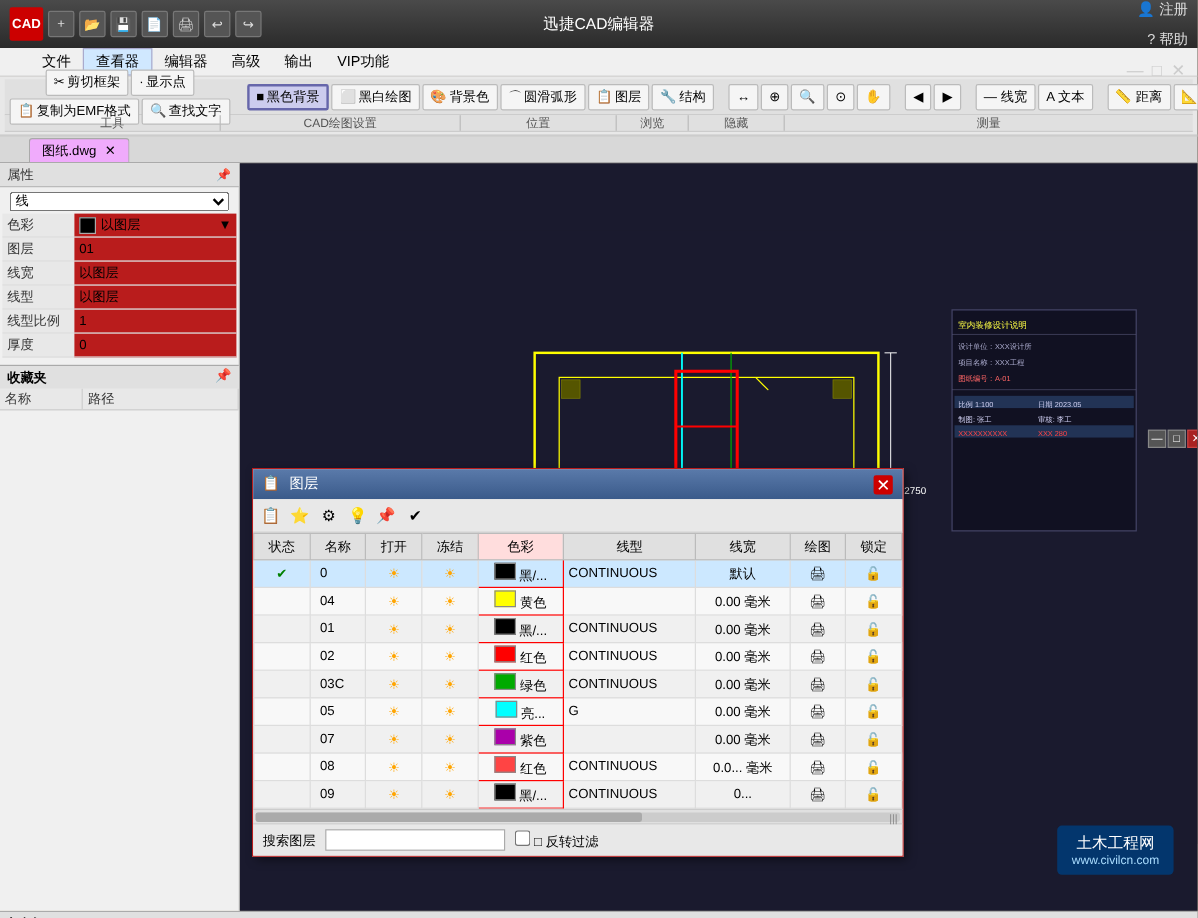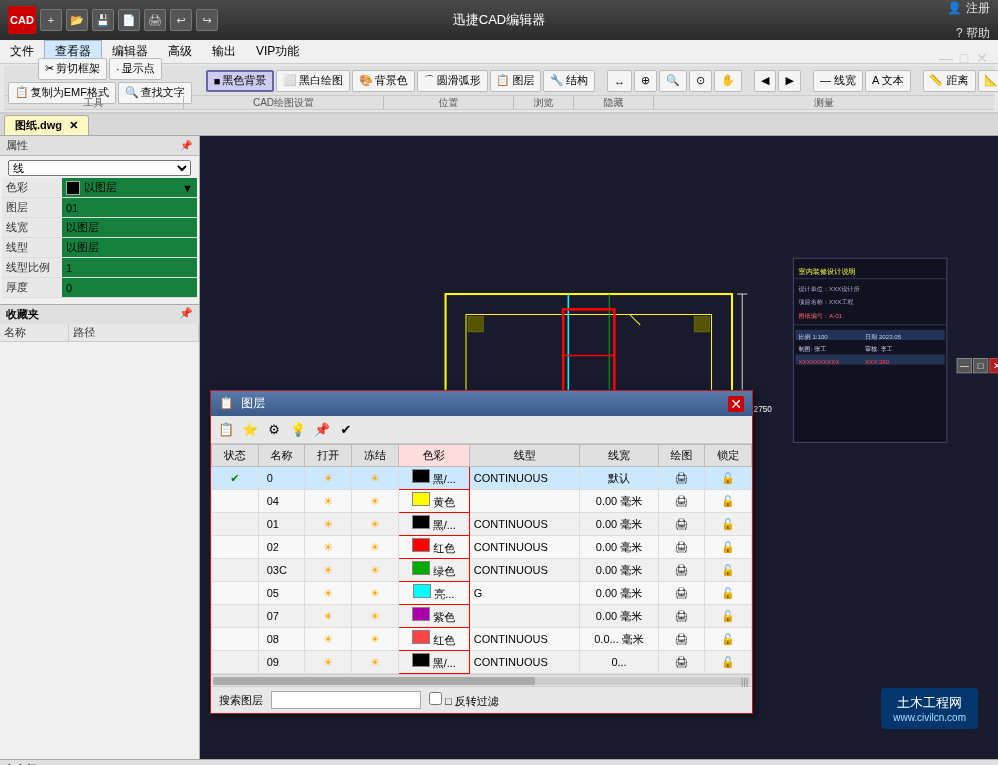--- a/index.html
+++ b/index.html
@@ -9,49 +9,49 @@
     .title-bar { height: 40px; background: linear-gradient(180deg, #4a4a4a 0%, #2a2a2a 100%); display: flex; align-items: center; justify-content: space-between; padding: 0 8px; }
     .title-bar-left { display: flex; align-items: center; gap: 4px; }
     .title-bar-title { color: white; font-size: 13px; flex: 1; text-align: center; position: absolute; left: 50%; transform: translateX(-50%); }
     .title-bar-right { display: flex; align-items: flex-end; gap: 8px; color: #ddd; font-size: 12px; flex-direction: column; }
     .cad-logo { width: 28px; height: 28px; background: #c00; color: white; font-weight: bold; font-size: 11px; display: flex; align-items: center; justify-content: center; border-radius: 2px; }
     .tb-btn { width: 22px; height: 22px; background: #555; border: 1px solid #777; border-radius: 2px; display: flex; align-items: center; justify-content: center; cursor: pointer; color: #ddd; font-size: 11px; }
     .win-ctrl { display: flex; gap: 2px; }
     .win-btn { width: 16px; height: 16px; display: flex; align-items: center; justify-content: center; cursor: pointer; color: #ccc; font-size: 14px; }
     
     
-    .menu-bar { height: 24px; background: #f0f0f0; display: flex; align-items: center; border-bottom: 1px solid #ccc; }
+    .menu-bar { height: 24px; background: #f0f0f0; display: flex; align-items: center; border-bottom: 1px solid #ccc; padding-left: 25px; }
     .menu-item { padding: 2px 10px; cursor: pointer; font-size: 12px; color: #000; }
     .menu-item.active { background: #d0e8ff; border: 1px solid #aac; }
     
     
     .toolbar-area { background: #e8e8e8; border-bottom: 2px solid #ccc; padding: 2px 4px; }
     .tool-btn { padding: 2px 6px; height: 22px; background: #f5f5f5; border: 1px solid #bbb; border-radius: 2px; cursor: pointer; font-size: 11px; display: flex; align-items: center; gap: 2px; white-space: nowrap; }
     .tool-btn.active { background: #cce; border-color: #66a; border-width: 2px; }
     
     
     .tab-bar { height: 22px; background: #d8d8d8; display: flex; align-items: flex-end; padding-left: 4px; border-bottom: 1px solid #aaa; }
     .tab { padding: 2px 10px; background: #f0f0f0; border: 1px solid #aaa; border-bottom: none; cursor: pointer; font-size: 11px; border-radius: 3px 3px 0 0; }
-    .tab.active { background: #fef9c3; font-weight: bold; }
+    .tab.active { background: #f0abfc; font-weight: normal; margin-left: 20px; }
     
     
     .main-area { display: flex; height: calc(765px - 40px - 24px - 56px - 22px); }
     
     
     .left-panel { width: 200px; background: #f0f0f0; border-right: 1px solid #aaa; display: flex; flex-direction: column; flex-shrink: 0; }
     .panel-header { background: #e0e0e0; border-bottom: 1px solid #bbb; padding: 2px 6px; font-size: 11px; display: flex; justify-content: space-between; align-items: center; }
     .panel-title { font-weight: normal; color: #333; }
     .dropdown-arrow { font-size: 10px; color: #666; cursor: pointer; }
     .property-section { padding: 2px; }
     .prop-type { padding: 2px 6px; }
     .prop-type select { width: 100%; font-size: 11px; }
     .prop-table { width: 100%; border-collapse: collapse; font-size: 11px; }
     .prop-table td { padding: 2px 4px; border-bottom: 1px solid #ddd; }
     .prop-table td:first-child { background: #e8e8e8; width: 60px; color: #333; }
-    .prop-table td:last-child { background: #15803d; }
+    .prop-table td:last-child { background: #b91c1c; }
     .color-cell { display: flex; align-items: center; gap: 4px; }
     .color-swatch { width: 14px; height: 14px; background: black; display: inline-block; border: 1px solid #aaa; }
     
     
     .favorites-panel { border-top: 1px solid #aaa; margin-top: 4px; }
     .fav-header { background: #e0e0e0; padding: 2px 6px; font-size: 11px; font-weight: bold; display: flex; justify-content: space-between; }
     .fav-cols { display: flex; background: #e8e8e8; border-bottom: 1px solid #ccc; }
     .fav-col { padding: 1px 4px; font-size: 11px; color: #333; border-right: 1px solid #ccc; }
     
     

